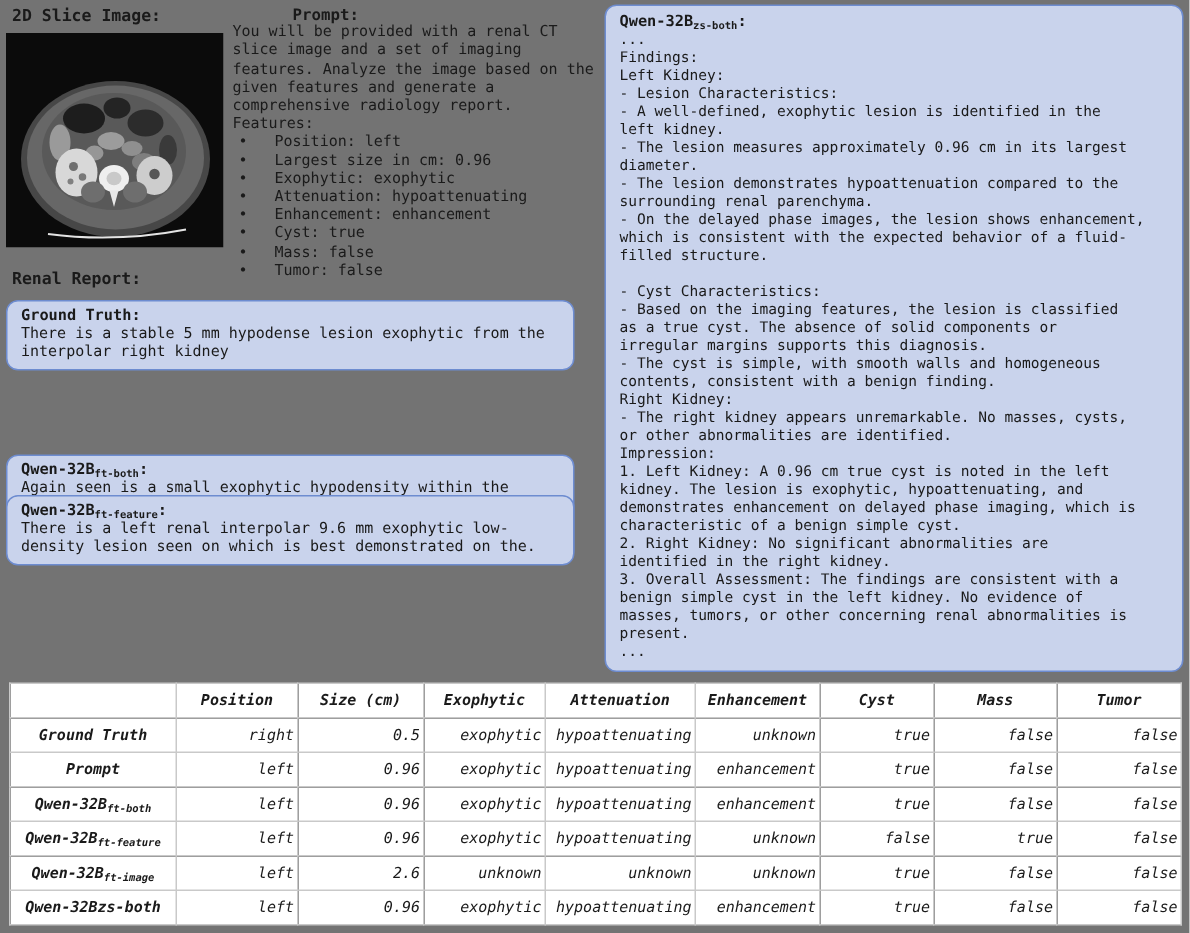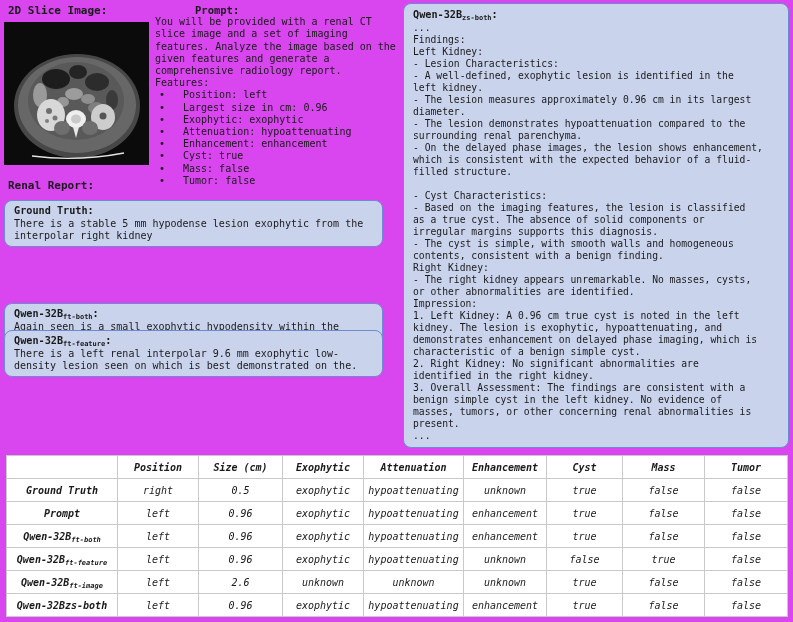--- a/index.html
+++ b/index.html
@@ -1,19 +1,19 @@
 <!DOCTYPE html>
 <html><head>
 <meta charset="utf-8">
 <style>
   html,body{margin:0;padding:0;background:#ffffff;}
   #figure{
     position:relative;
     width:793px;height:622px;
-    background:#d946ef;
+    background:#737373;
     font-family:"DejaVu Sans Mono","Liberation Mono",monospace;
     color:#1a1a1a;
     overflow:hidden;
   }
   .sec-label{
     position:absolute;
     font-weight:bold;
     font-size:11px;
     white-space:pre;
   }
@@ -68,21 +68,21 @@
     height:22px;
     text-align:center;
     vertical-align:middle;
     padding:0 2px;
     white-space:nowrap;
     overflow:hidden;
     background:#ffffff;
   }
   #cmp-table thead th{font-weight:bold;}
   #cmp-table tbody th{font-weight:bold;}
-  #cmp-table td{font-weight:normal;}
+  #cmp-table td{font-weight:normal;text-align:right;}
   .rowsub{font-size:7px;position:relative;top:2px;font-weight:bold;}
 </style>
 </head>
 <body>
 
 <div id="figure">
 
   <div id="slice-label" class="sec-label">2D Slice Image:</div>
 
   <svg id="ct-image" viewBox="0 0 145 143" aria-hidden="true">

